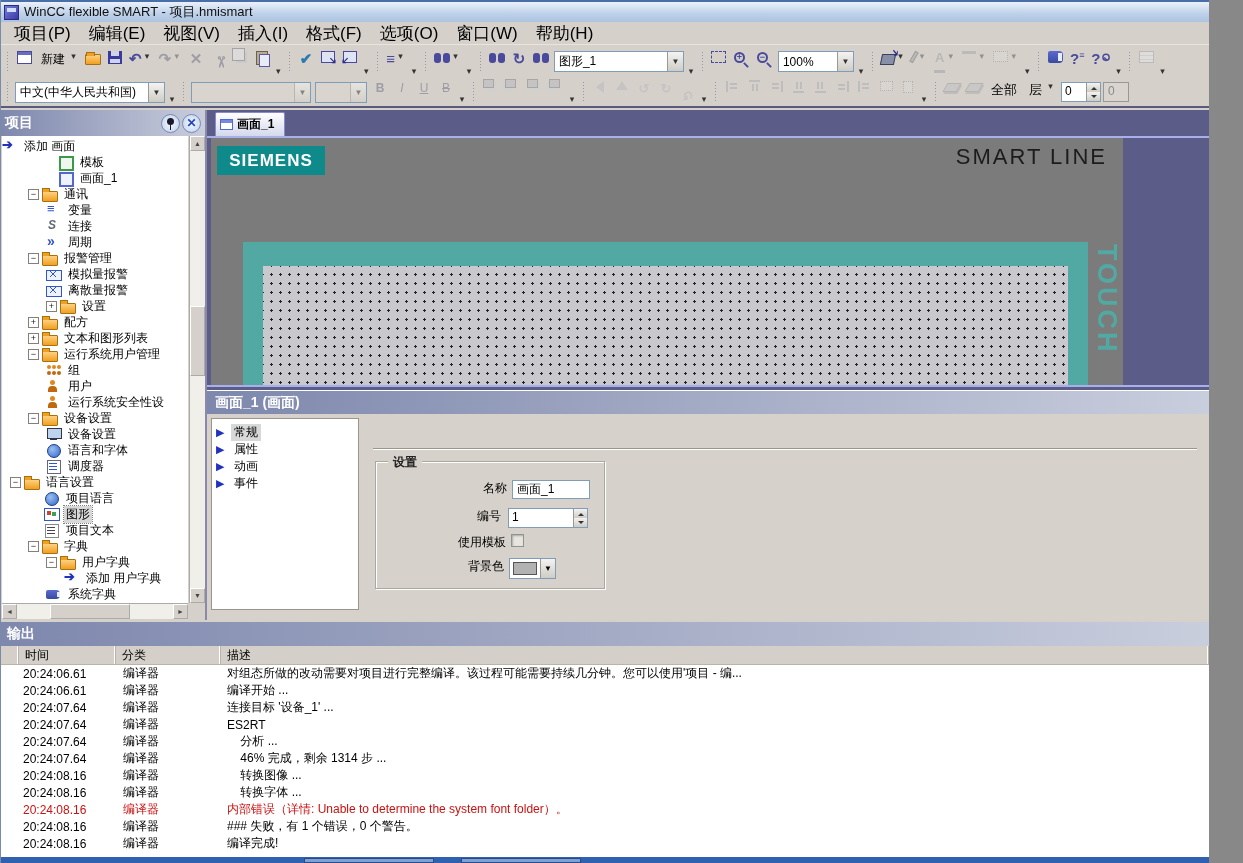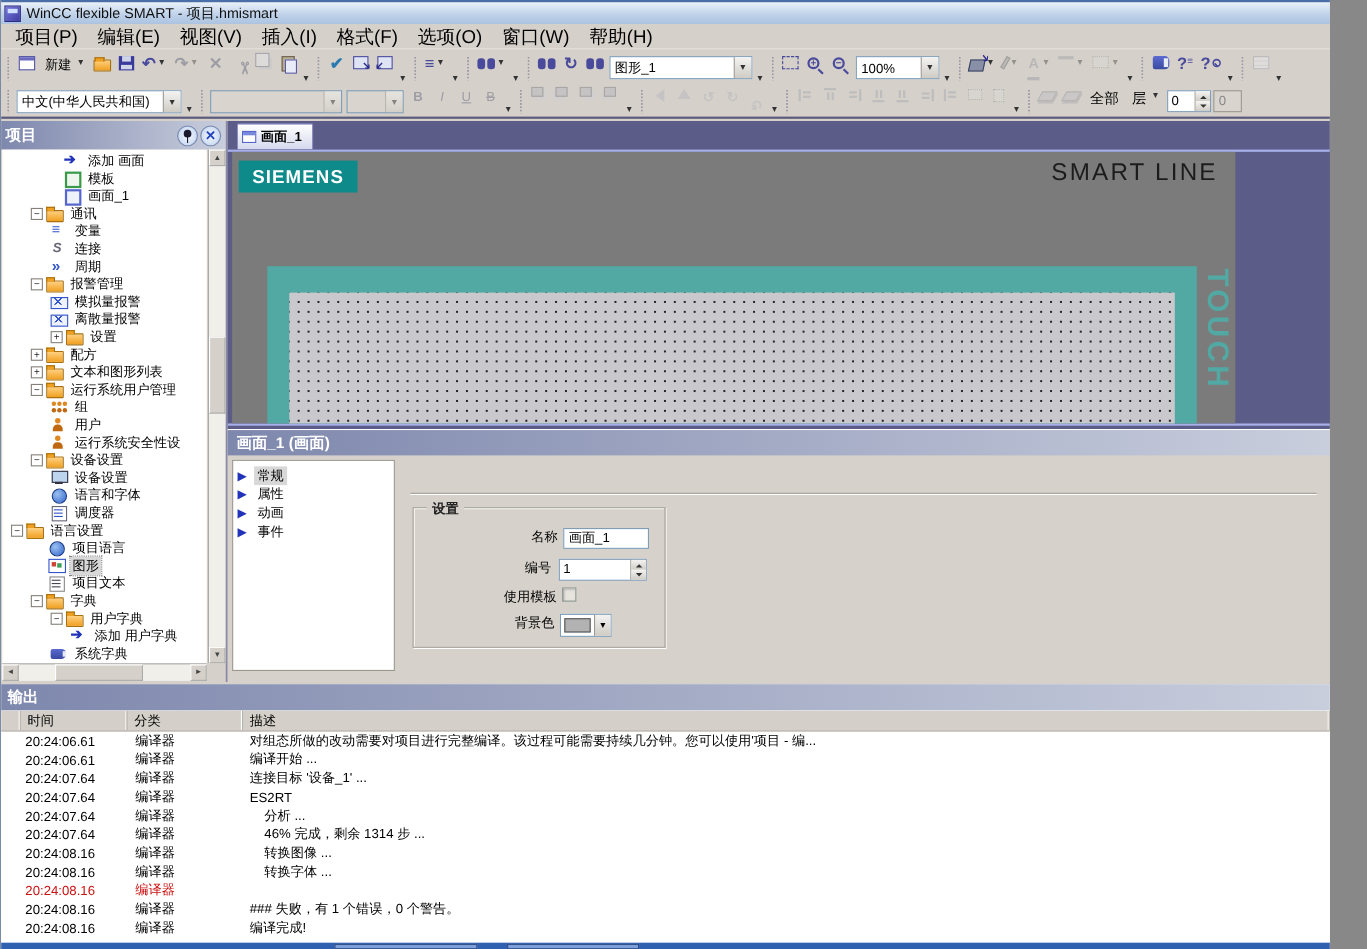--- a/index.html
+++ b/index.html
@@ -489,21 +489,21 @@
       <span class="ptitle">项目</span>
       <span class="rbtn">
           <span class="pinball"></span>
         </span>
       <span class="rbtn">
           <span class="xglyph">✕</span>
         </span>
     </div>
     <div class="tree">
 
-        <div class="trow" style="padding-left:56px">
+        <div class="trow" style="">
 
           <span class="ticon t-addarrow"></span>
           <span class="tlabel">添加 画面</span>
         </div>
 
         <div class="trow" style="padding-left:56px">
 
           <span class="ticon t-sqgreen"></span>
           <span class="tlabel">模板</span>
         </div>
@@ -813,20 +813,21 @@
 
           <div class="orow">
             <span class="ct">20:24:08.16</span>
             <span class="cc">编译器</span>
             <span class="cd">    转换字体 ...</span>
           </div>
 
           <div class="orow err">
             <span class="ct">20:24:08.16</span>
             <span class="cc">编译器</span>
+            <span class="cd">内部错误（详情: Unable to determine the system font folder）。</span>
           </div>
 
           <div class="orow">
             <span class="ct">20:24:08.16</span>
             <span class="cc">编译器</span>
             <span class="cd">### 失败，有 1 个错误，0 个警告。</span>
           </div>
 
           <div class="orow">
             <span class="ct">20:24:08.16</span>

